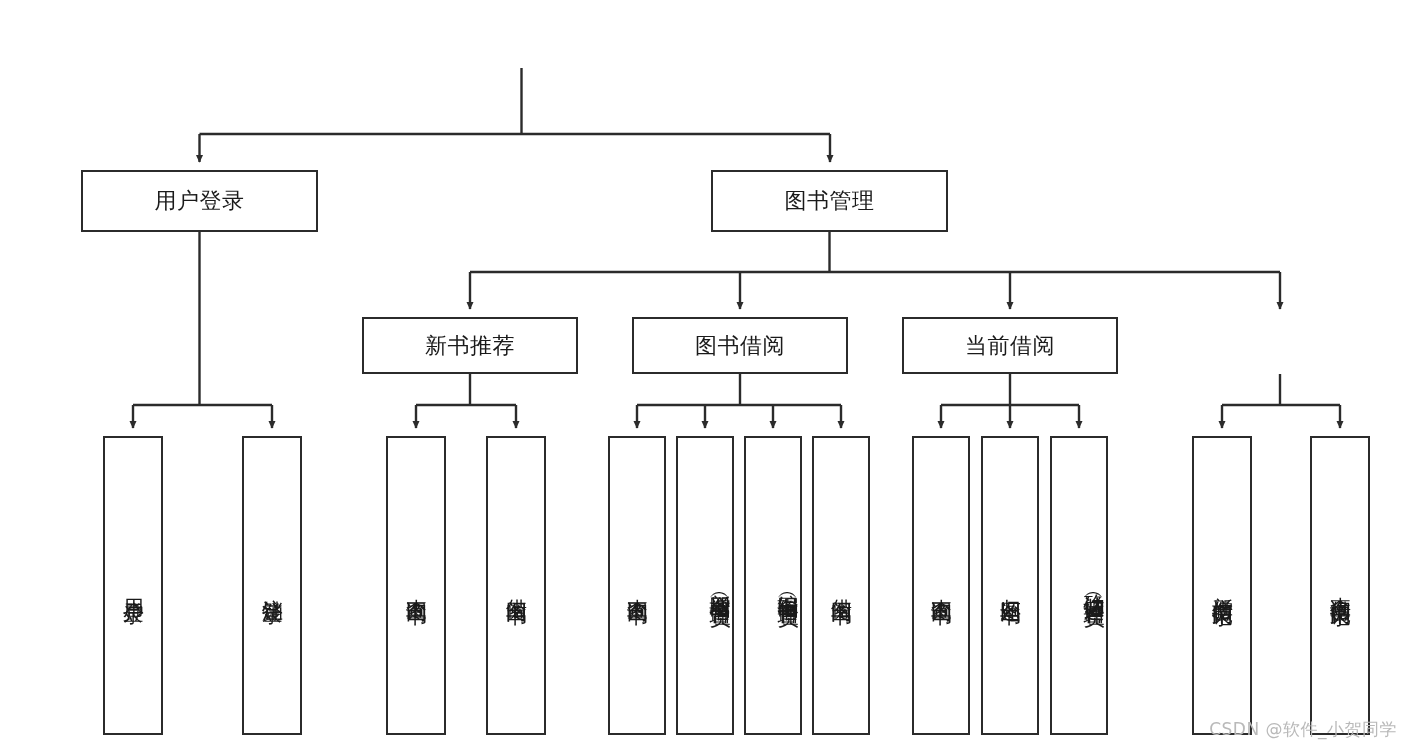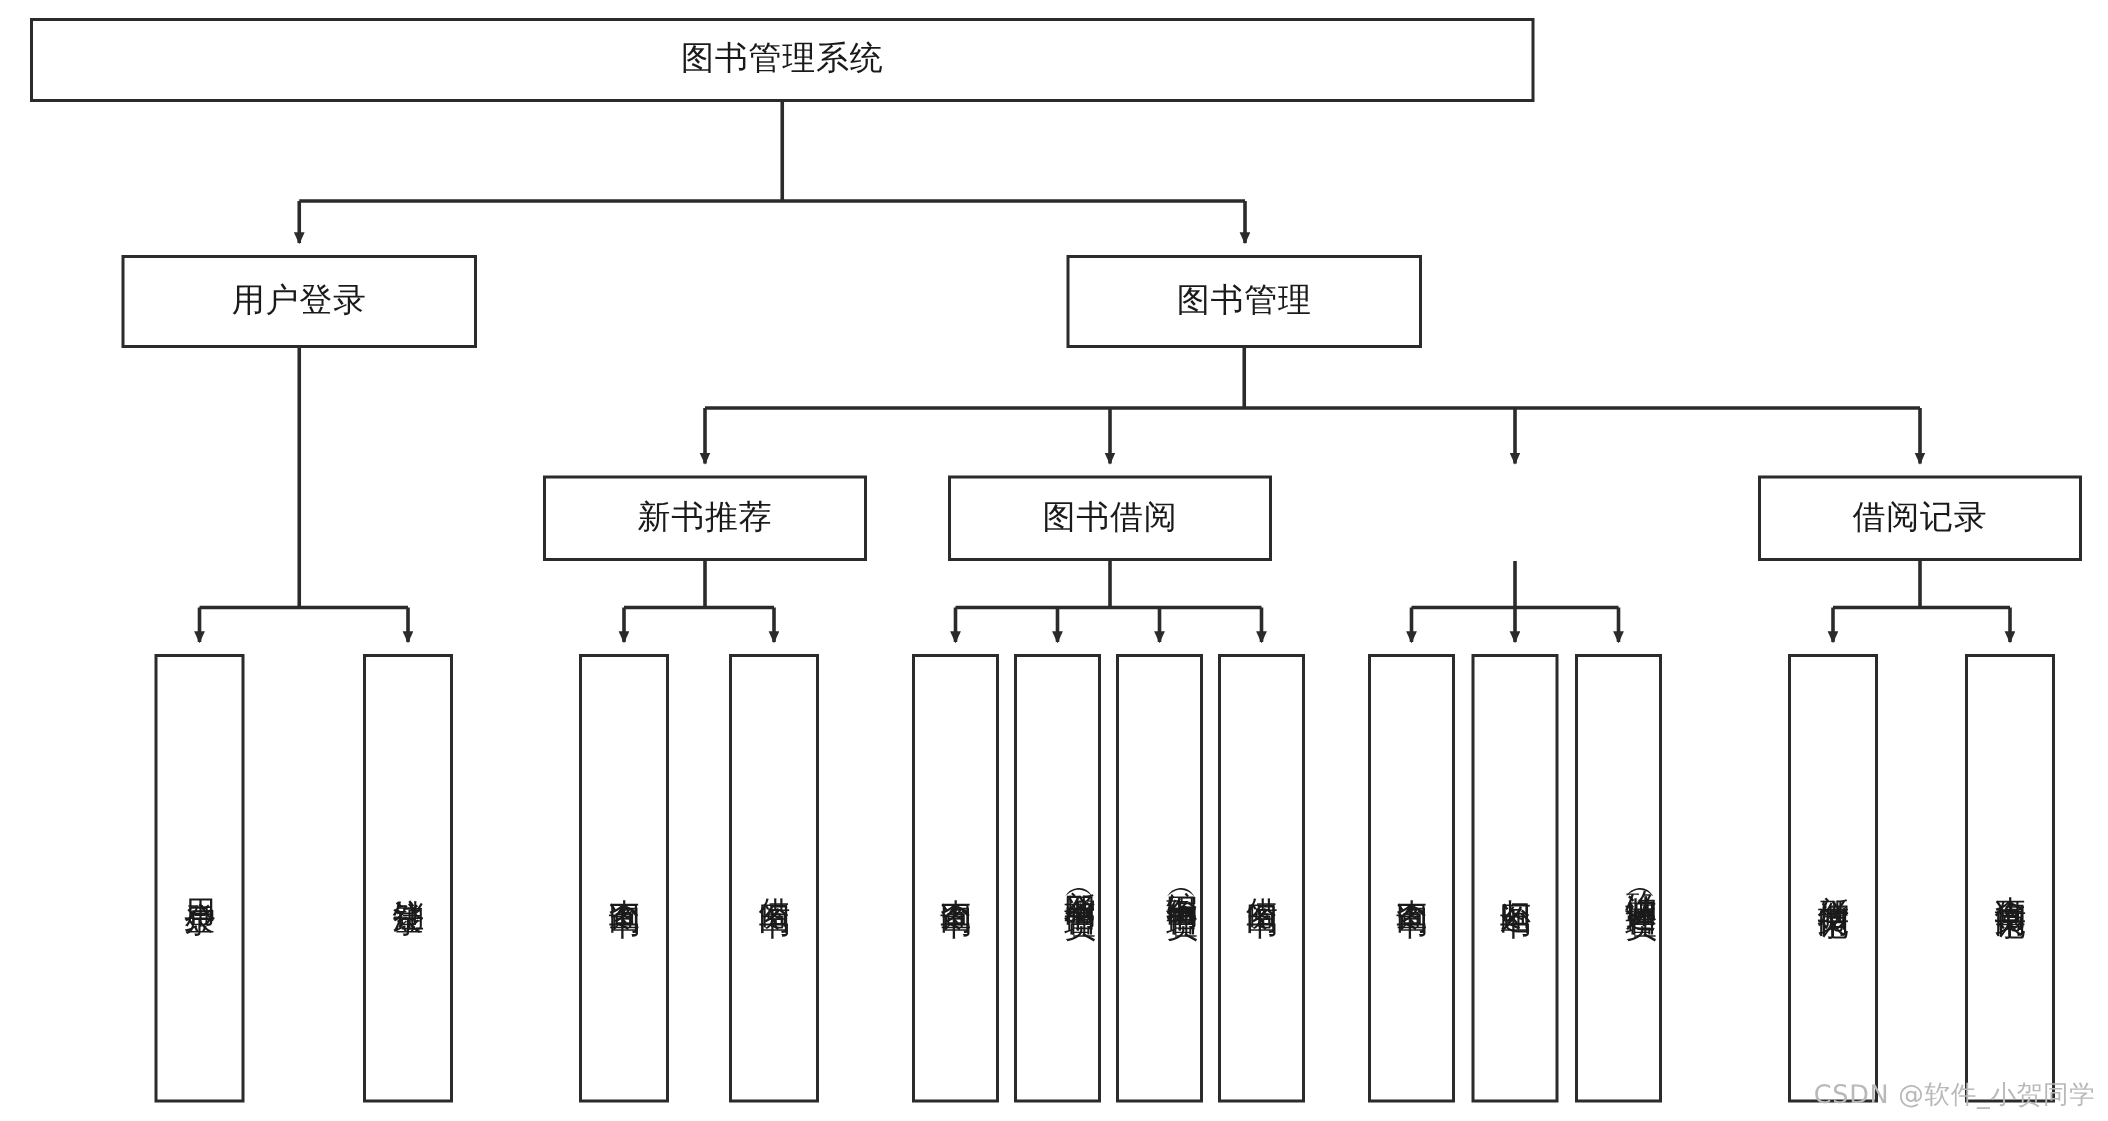--- a/index.html
+++ b/index.html
@@ -115,39 +115,36 @@
       <path d="M1010,405 L1010,428" marker-end="url(#arrow)"></path>
       <path d="M1079,405 L1079,428" marker-end="url(#arrow)"></path>
 
       <path d="M1280,374 L1280,405"></path>
       <path d="M1222,405 L1340,405"></path>
       <path d="M1222,405 L1222,428" marker-end="url(#arrow)"></path>
       <path d="M1340,405 L1340,428" marker-end="url(#arrow)"></path>
     </g>
   </svg>
 
-  <div class="node horiz" style="left:20px; top:12px; width:1003px; height:56px;">
-    <span>图书管理系统</span>
-  </div>
 
   <div class="node horiz" style="left:81px; top:170px; width:237px; height:62px;">
     <span>用户登录</span>
   </div>
   <div class="node horiz" style="left:362px; top:317px; width:216px; height:57px;">
     <span>新书推荐</span>
   </div>
 
   <div class="node horiz" style="left:711px; top:170px; width:237px; height:62px;">
     <span>图书管理</span>
   </div>
   <div class="node horiz" style="left:632px; top:317px; width:216px; height:57px;">
     <span>图书借阅</span>
   </div>
-  <div class="node horiz" style="left:1172px; top:317px; width:216px; height:57px;">
-    <span>借阅记录</span>
+  <div class="node horiz" style="left:902px; top:317px; width:216px; height:57px;">
+    <span>当前借阅</span>
   </div>
 
   <div class="node vert mid" style="left:103px; top:436px; width:60px; height:299px;">
     <span>用户登录</span>
   </div>
   <div class="node vert mid" style="left:242px; top:436px; width:60px; height:299px;">
     <span>注销登录</span>
   </div>
 
   <div class="node vert mid" style="left:386px; top:436px; width:60px; height:299px;">

